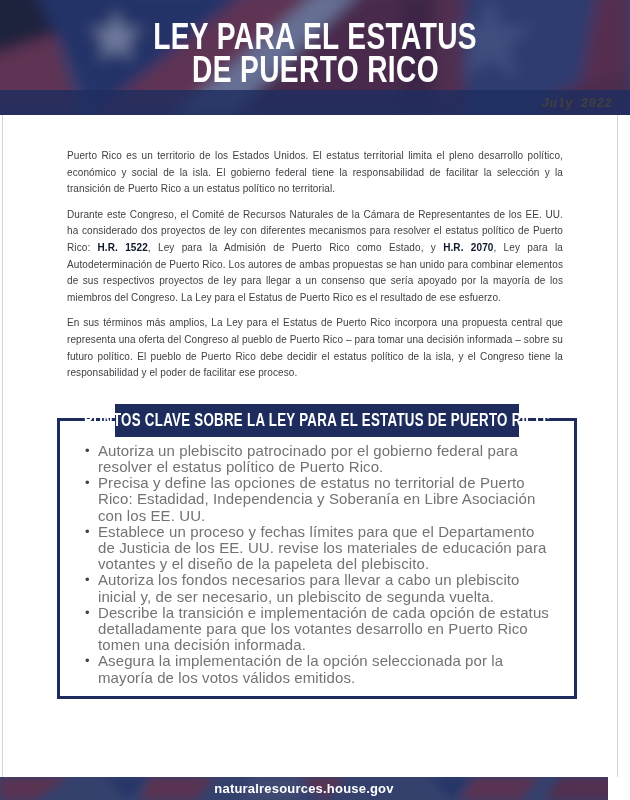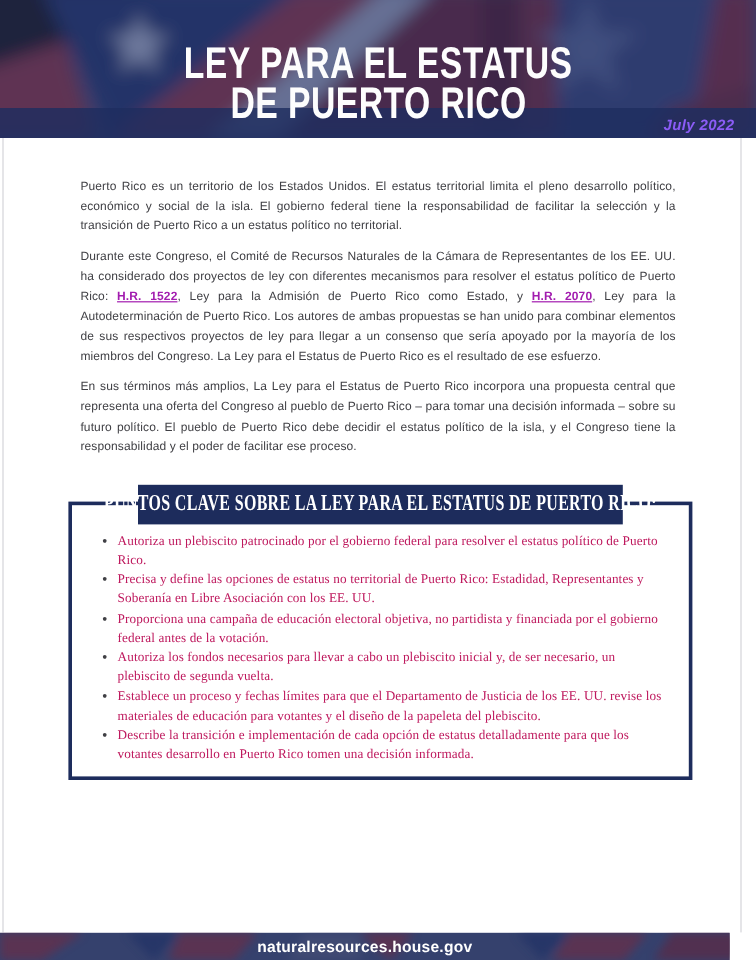--- a/index.html
+++ b/index.html
@@ -4,63 +4,63 @@
 <style>
   html,body{margin:0;padding:0;background:#888;}
   .page{
     position:relative;width:630px;height:800px;margin:0 auto;
     background:#fff;overflow:hidden;
     font-family:"Liberation Sans","DejaVu Sans",sans-serif;
   }
   
   .hero{position:absolute;top:0;left:0;width:630px;height:115px;overflow:hidden;}
   .hero svg{position:absolute;top:0;left:0;}
-  .hero-title{position:absolute;top:36px;left:0;width:100%;}
+  .hero-title{position:absolute;top:20px;left:0;width:100%;}
   .hero-line{display:flex;justify-content:center;height:33px;align-items:center;}
   .hero-line span{
     display:inline-block;white-space:nowrap;color:#fdfdfd;
     font-weight:700;font-size:37px;letter-spacing:.5px;
     transform:scaleX(.76);transform-origin:center;
   }
   .hero-date{
-    position:absolute;right:18px;bottom:4px;color:#8b5cf6;
-    font-family:Liberation Sans, sans-serif;
+    position:absolute;right:18px;bottom:4px;color:#404040;
+    font-family:Liberation Mono, monospace;
     font-style:italic;font-weight:600;font-size:12.5px;letter-spacing:.3px;
   }
   
   .body{
     position:absolute;top:115px;left:0;right:0;bottom:23px;background:#ffffff;
     padding:33px 67px 0 67px;box-sizing:border-box;overflow:hidden;
   }
   .edge{position:absolute;top:115px;bottom:23px;width:1px;background:#c6c6cc;opacity:.75;}
   .edge-left{left:2px;}
   .edge-right{left:617px;}
   .para{
     margin:0 0 9px 0;color:#404045;font-size:10px;line-height:16.6px;
     text-align:justify;letter-spacing:.1px;
   }
-  .doc-link{color:#a21caf;font-weight:600;text-decoration:underline;cursor:pointer;}
+  .doc-link{color:#0f172a;font-weight:600;cursor:pointer;}
   
   .kp-box{
     position:relative;margin:36px 0 0 -10px;width:520px;box-sizing:border-box;
-    border:3px solid #1d2c5c;padding:22px 22px 10px 16px;font-family:Liberation Serif, serif;
+    border:3px solid #1d2c5c;padding:22px 22px 10px 16px;
   }
   .kp-label{
     position:absolute;top:-17px;left:50%;transform:translateX(-50%);
     background:#1d2c5c;height:33px;width:404px;
     display:flex;justify-content:center;align-items:center;overflow:visible;
   }
   .kp-label span{
     display:inline-block;white-space:nowrap;color:#ffffff;
     font-weight:700;font-size:19px;letter-spacing:.4px;
     transform:scaleX(.70);transform-origin:center;
   }
   .kp-list{margin:0;padding:0 0 0 22px;list-style:none;}
   .kp-list li{
-    position:relative;color:#be185d;font-size:11px;line-height:16.2px;
+    position:relative;color:#737373;font-size:15px;line-height:16.2px;
     letter-spacing:.1px;text-align:left;margin:0 0 0 0;
   }
   .kp-list li::before{
     content:"\2022";position:absolute;left:-13px;top:0;color:#404045;font-size:13px;
   }
   
   .footer{position:absolute;left:0;bottom:0;width:608px;height:23px;overflow:hidden;}
   .footer svg{position:absolute;top:0;left:0;}
   .footer-link{
     position:relative;display:block;text-align:center;color:#ffffff;
@@ -128,25 +128,25 @@
     <p class="para"><span>Durante este Congreso, el Comité de Recursos Naturales de la Cámara de Representantes de los EE. UU. ha considerado dos proyectos de ley con diferentes mecanismos para resolver el estatus político de Puerto Rico: </span><a class="doc-link">H.R. 1522</a><span>, Ley para la Admisión de Puerto Rico como Estado, y </span><a class="doc-link">H.R. 2070</a><span>, Ley para la Autodeterminación de Puerto Rico. Los autores de ambas propuestas se han unido para combinar elementos de sus respectivos proyectos de ley para llegar a un consenso que sería apoyado por la mayoría de los miembros del Congreso. La Ley para el Estatus de Puerto Rico es el resultado de ese esfuerzo.</span></p>
 
     <p class="para">En sus términos más amplios, La Ley para el Estatus de Puerto Rico incorpora una propuesta central que representa una oferta del Congreso al pueblo de Puerto Rico – para tomar una decisión informada – sobre su futuro político. El pueblo de Puerto Rico debe decidir el estatus político de la isla, y el Congreso tiene la responsabilidad y el poder de facilitar ese proceso.</p>
 
     <div class="kp-box">
       <div class="kp-label">
         <span>PUNTOS CLAVE SOBRE LA LEY PARA EL ESTATUS DE PUERTO RICO:</span>
       </div>
       <ul class="kp-list">
         <li>Autoriza un plebiscito patrocinado por el gobierno federal para resolver el estatus político de Puerto Rico.</li>
-        <li>Precisa y define las opciones de estatus no territorial de Puerto Rico: Estadidad, Representantes y Soberanía en Libre Asociación con los EE. UU.</li>
-        <li>Proporciona una campaña de educación electoral objetiva, no partidista y financiada por el gobierno federal antes de la votación.</li>
+        <li>Precisa y define las opciones de estatus no territorial de Puerto Rico: Estadidad, Independencia y Soberanía en Libre Asociación con los EE. UU.</li>
+        <li>Establece un proceso y fechas límites para que el Departamento de Justicia de los EE. UU. revise los materiales de educación para votantes y el diseño de la papeleta del plebiscito.</li>
         <li>Autoriza los fondos necesarios para llevar a cabo un plebiscito inicial y, de ser necesario, un plebiscito de segunda vuelta.</li>
-        <li>Establece un proceso y fechas límites para que el Departamento de Justicia de los EE. UU. revise los materiales de educación para votantes y el diseño de la papeleta del plebiscito.</li>
         <li>Describe la transición e implementación de cada opción de estatus detalladamente para que los votantes desarrollo en Puerto Rico tomen una decisión informada.</li>
+        <li>Asegura la implementación de la opción seleccionada por la mayoría de los votos válidos emitidos.</li>
       </ul>
     </div>
   </div>
 
   <div class="edge edge-left"></div>
   <div class="edge edge-right"></div>
 
   <div class="footer">
     <svg width="630" height="23" viewBox="0 0 630 23" preserveAspectRatio="none" aria-hidden="true">
       <rect width="630" height="23" fill="#49547e"></rect>

